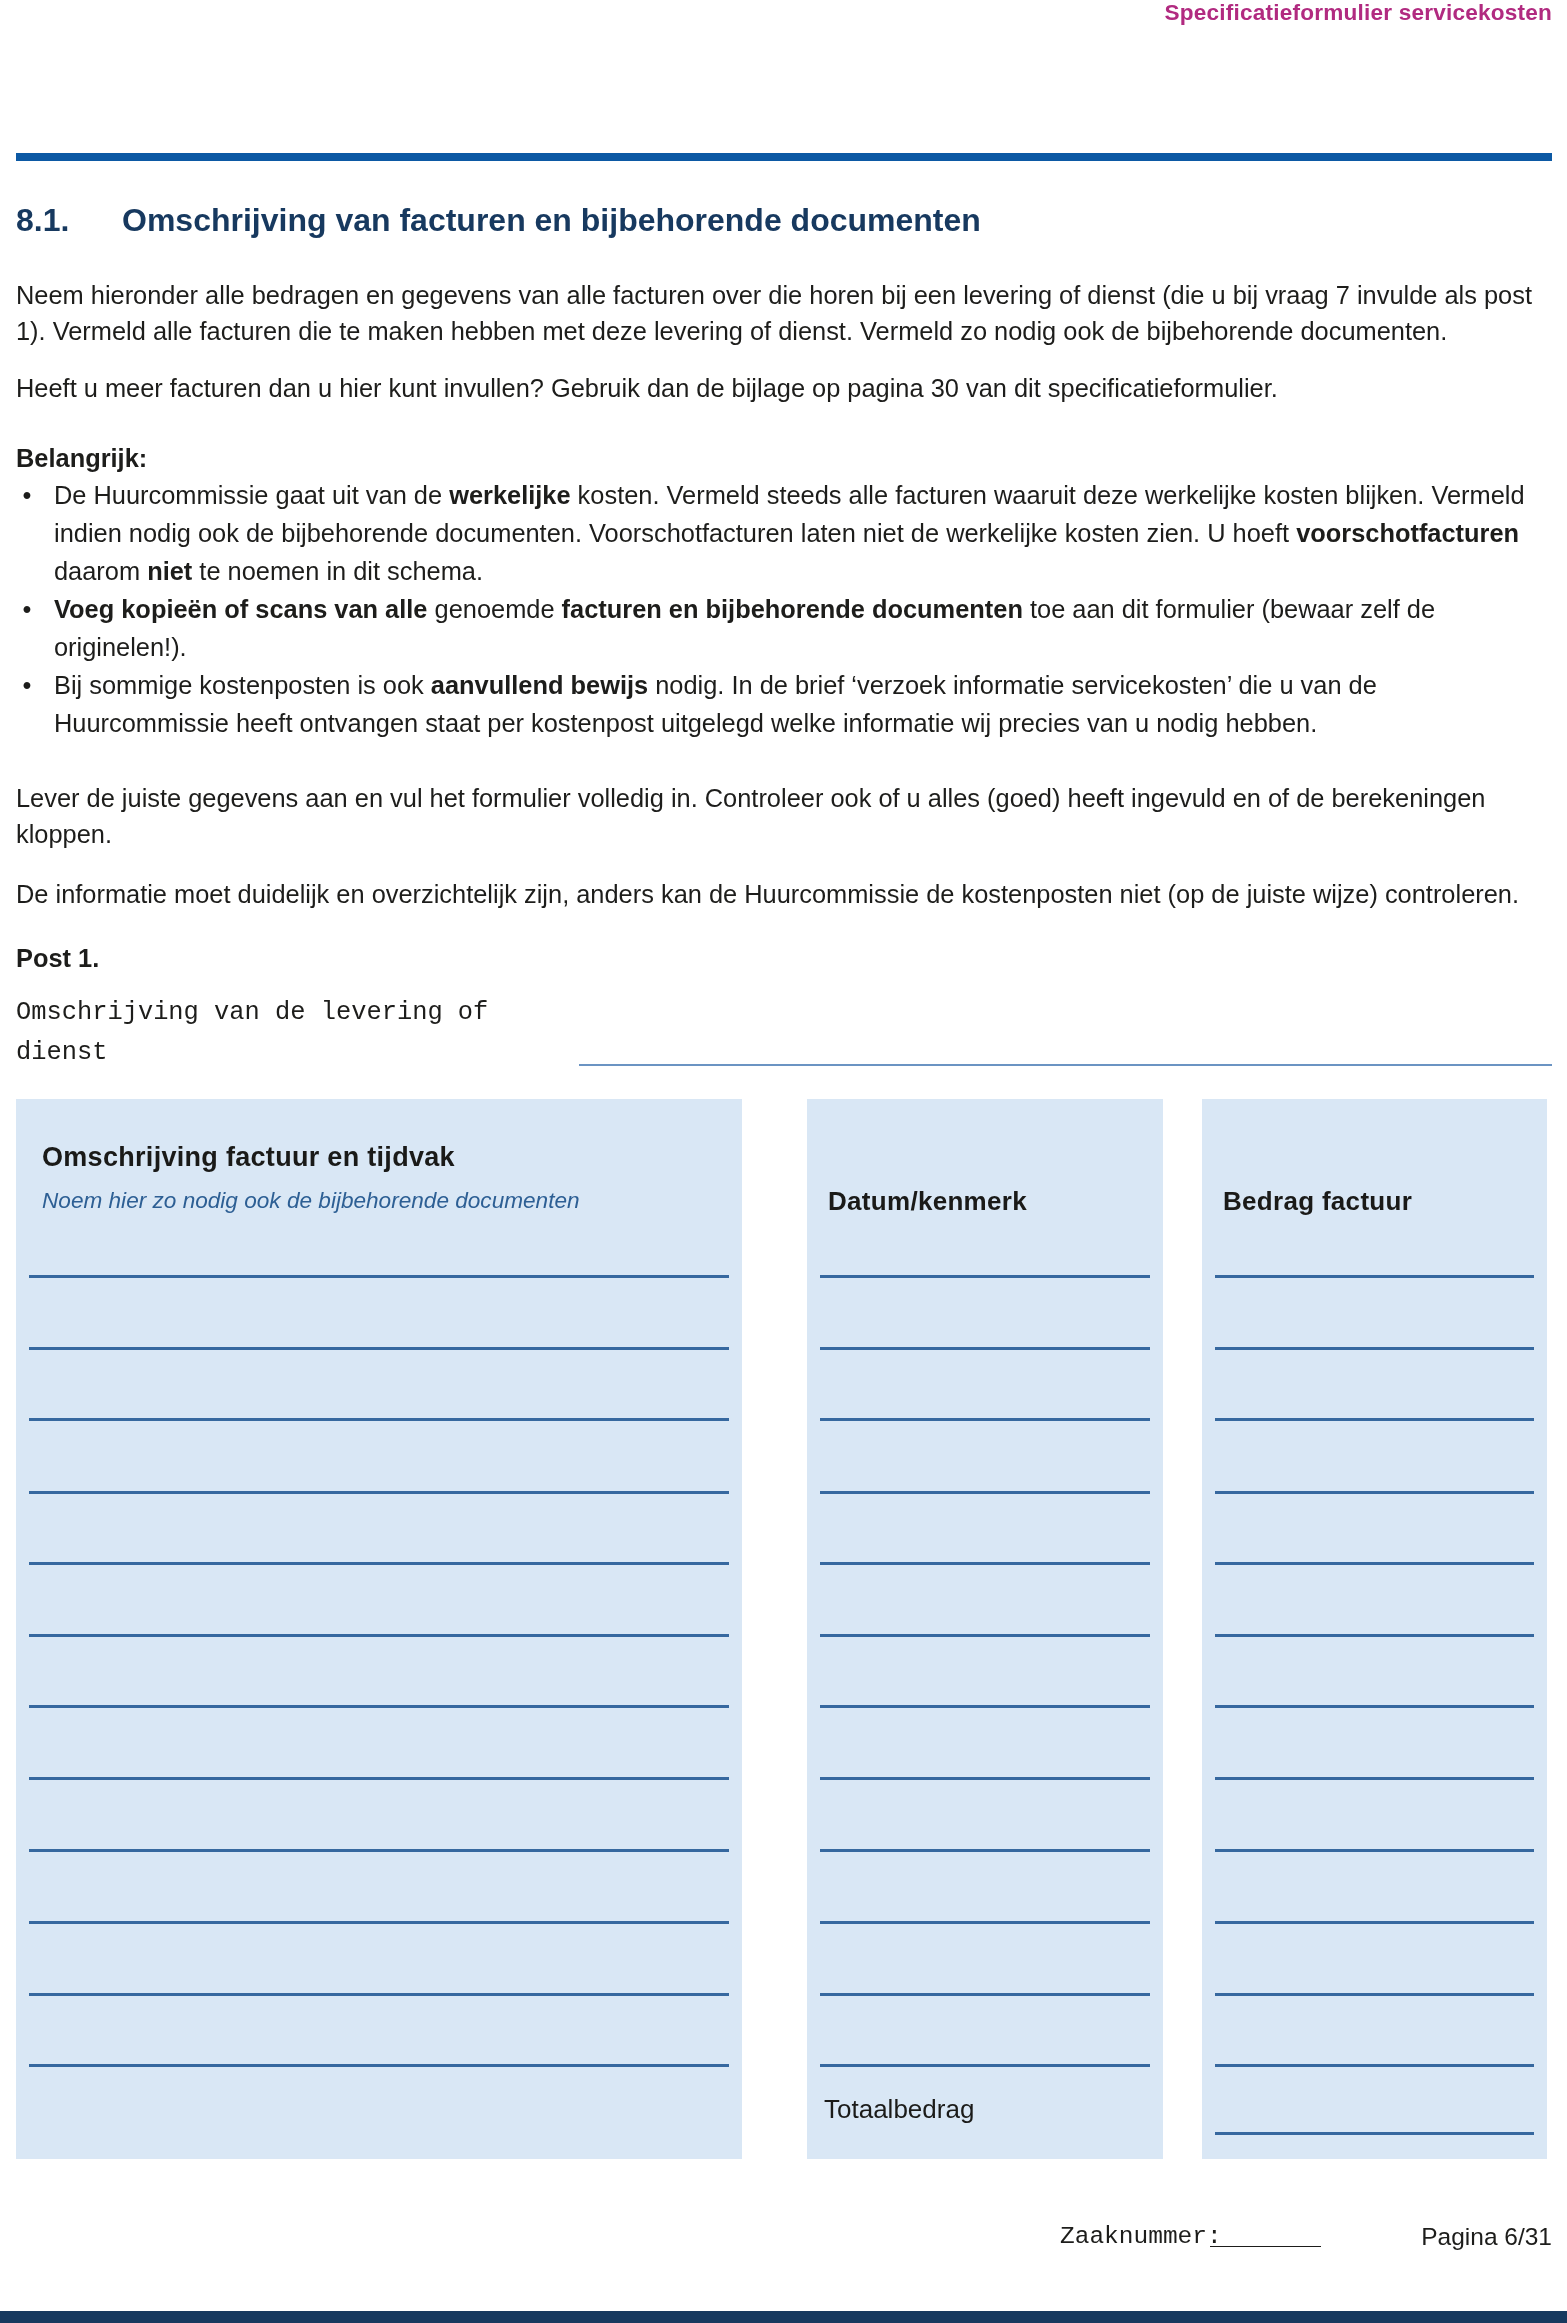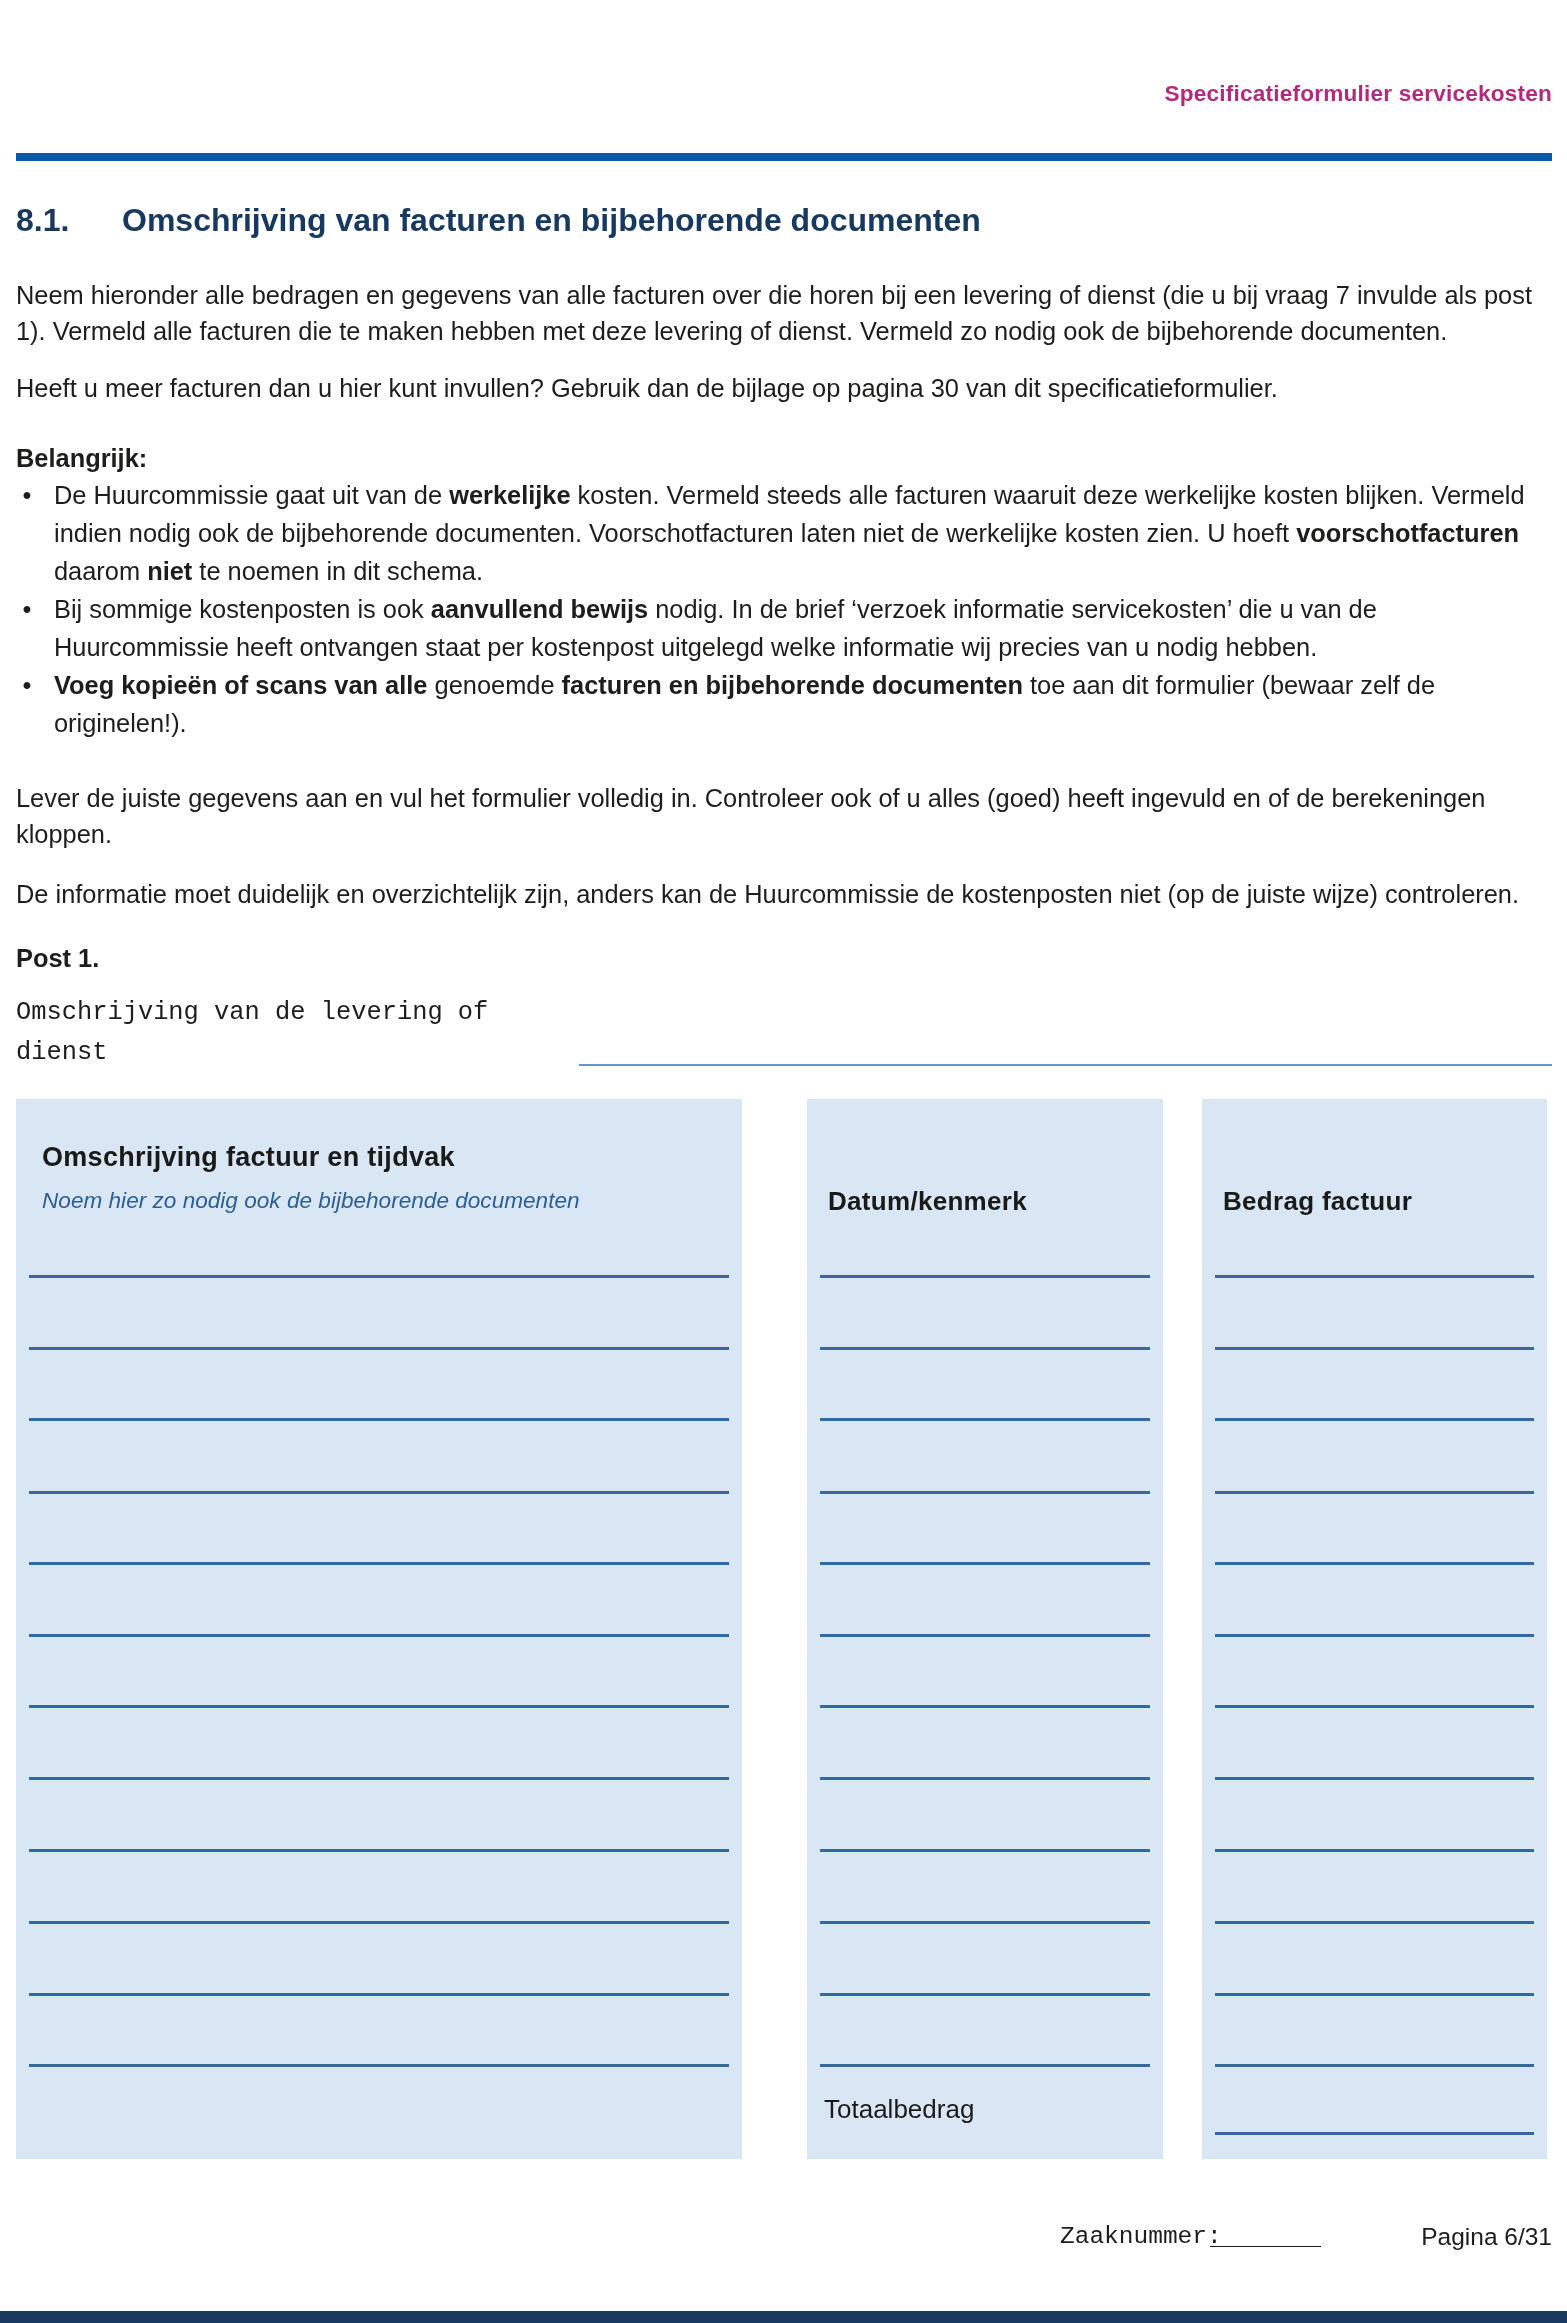--- a/index.html
+++ b/index.html
@@ -10,21 +10,21 @@
     --panel-fill:#d9e7f5;
     --line-blue:#36689f;
     --subtitle-blue:#2d5f94;
     --desc-line:#6b94c3;
   }
   *{margin:0;padding:0;box-sizing:border-box;}
   html,body{background:#ffffff;}
   body{font-family:"Liberation Sans","DejaVu Sans",sans-serif;color:var(--ink);}
   .page{position:relative;width:1568px;height:2324px;margin:0 auto;background:#fff;
         padding:0 16px;overflow:hidden;}
-  .doc-header{padding-top:81px;height:109px;text-align:right;}
+  .doc-header{height:109px;text-align:right;}
   .brand{color:var(--magenta);font-weight:bold;font-size:22.6px;letter-spacing:0.2px;}
   .top-rule{margin-top:44px;height:7.5px;background:var(--rule-blue);}
   .section-heading{margin-top:40px;display:flex;align-items:flex-start;
         color:var(--navy);font-weight:bold;font-size:32px;line-height:38px;}
   .sec-num{width:106px;flex:0 0 106px;}
   p.body{font-size:25.4px;line-height:36px;}
   .p-intro1{margin-top:38px;}
   .p-intro2{margin-top:21px;}
   .p-belangrijk{margin-top:34px;font-weight:bold;}
   ul.bullets{list-style:none;}
@@ -72,22 +72,22 @@
     <span class="sec-num">8.1.</span>
     <span class="sec-title">Omschrijving van facturen en bijbehorende documenten</span>
   </div>
 
   <p class="body p-intro1">Neem hieronder alle bedragen en gegevens van alle facturen over die horen bij een levering of dienst (die u bij vraag 7 invulde als post 1). Vermeld alle facturen die te maken hebben met deze levering of dienst. Vermeld zo nodig ook de bijbehorende documenten.</p>
   <p class="body p-intro2">Heeft u meer facturen dan u hier kunt invullen? Gebruik dan de bijlage op pagina 30 van dit specificatieformulier.</p>
 
   <p class="body p-belangrijk">Belangrijk:</p>
   <ul class="bullets" id="bullets">
       <li><span>De Huurcommissie gaat uit van de </span><b>werkelijke</b><span> kosten. Vermeld steeds alle facturen waaruit deze werkelijke kosten blijken. Vermeld indien nodig ook de bijbehorende documenten. Voorschotfacturen laten niet de werkelijke kosten zien. U hoeft </span><b>voorschotfacturen</b><span> daarom </span><b>niet</b><span> te noemen in dit schema.</span></li>
+      <li><b>Voeg kopieën of scans van alle</b><span> genoemde </span><b>facturen en bijbehorende documenten</b><span> toe aan dit formulier (bewaar zelf de originelen!).</span></li>
       <li><span>Bij sommige kostenposten is ook </span><b>aanvullend bewijs</b><span> nodig. In de brief ‘verzoek informatie servicekosten’ die u van de Huurcommissie heeft ontvangen staat per kostenpost uitgelegd welke informatie wij precies van u nodig hebben.</span></li>
-      <li><b>Voeg kopieën of scans van alle</b><span> genoemde </span><b>facturen en bijbehorende documenten</b><span> toe aan dit formulier (bewaar zelf de originelen!).</span></li>
     </ul>
 
   <p class="body p-close1">Lever de juiste gegevens aan en vul het formulier volledig in. Controleer ook of u alles (goed) heeft ingevuld en of de berekeningen kloppen.</p>
   <p class="body p-close2">De informatie moet duidelijk en overzichtelijk zijn, anders kan de Huurcommissie de kostenposten niet (op de juiste wijze) controleren.</p>
 
   <p class="body p-post">Post 1.</p>
 
   <div class="desc-row">
     <span class="desc-label">Omschrijving van de levering of dienst</span>
     <span class="desc-line"></span>

